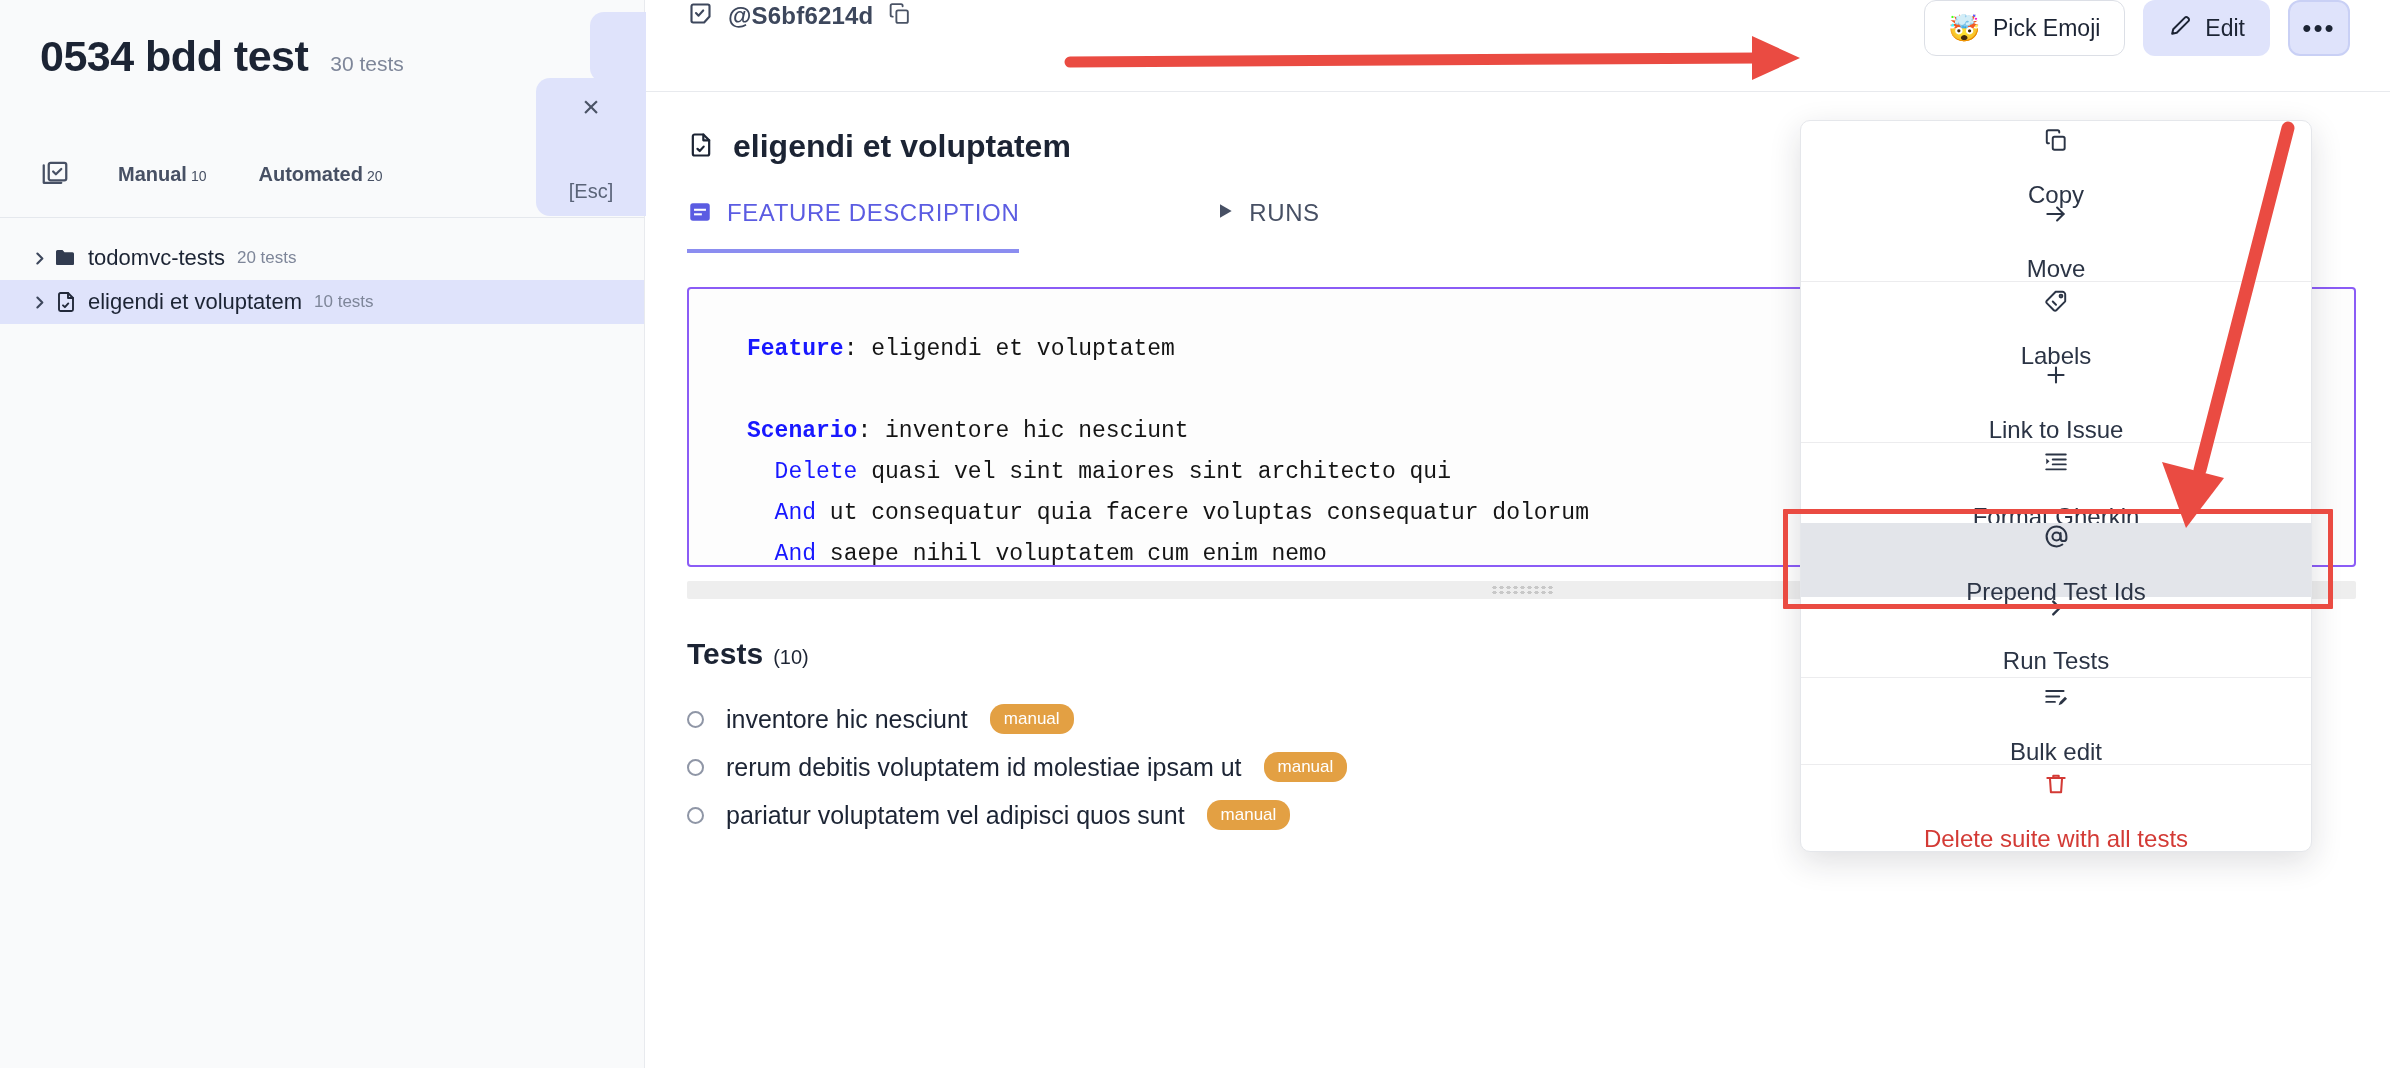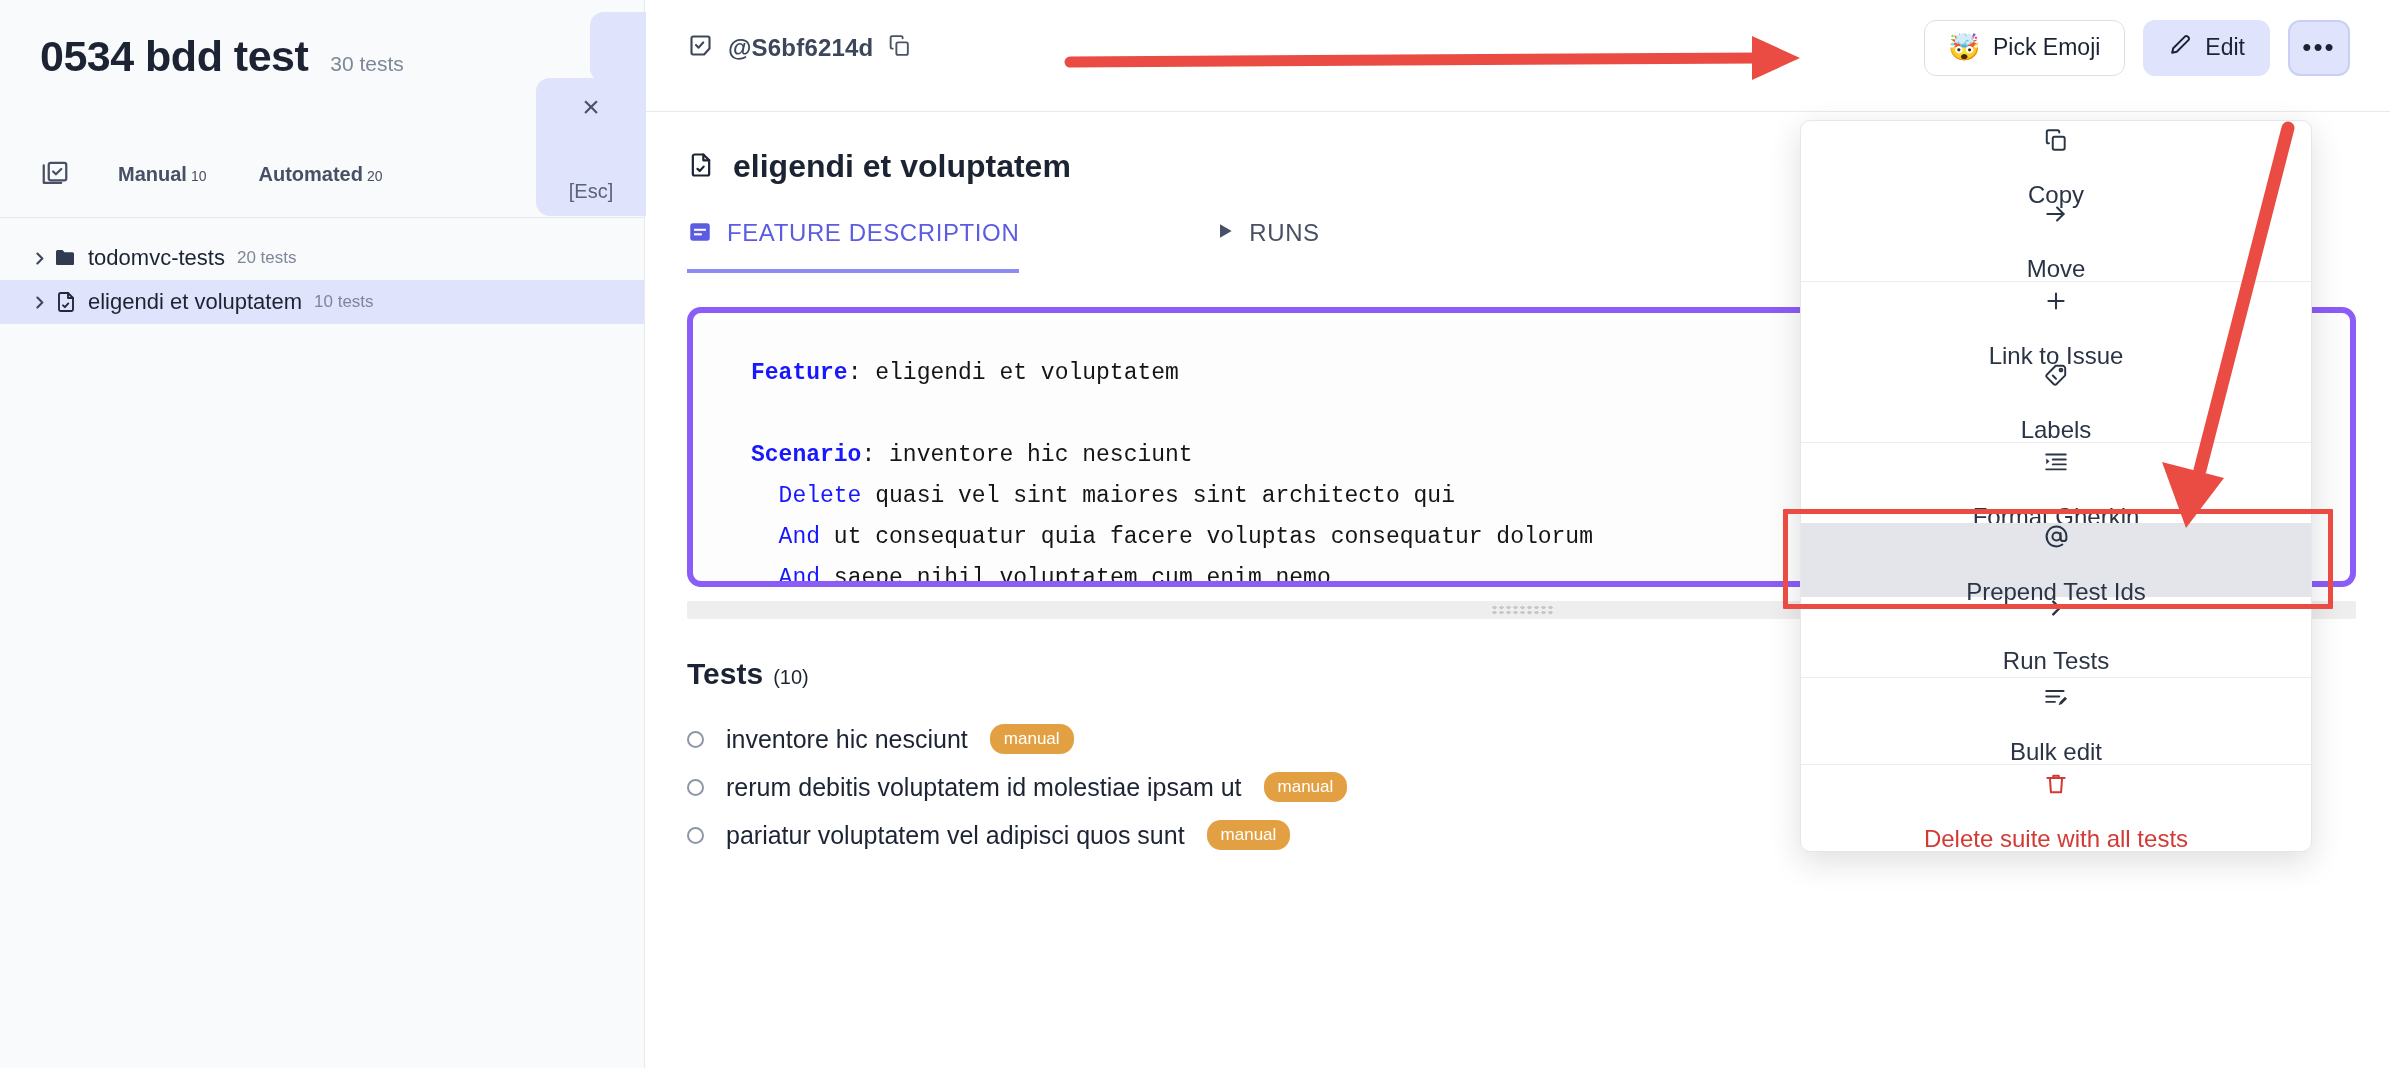--- a/index.html
+++ b/index.html
@@ -71,21 +71,21 @@
     display: flex; flex-direction: column; align-items: center;
     justify-content: center; gap: 20px; pointer-events: auto;
   }
   .esc-x { font-size: 30px; color: #4a5365; line-height: 1; font-weight: 300; }
   .esc-key { font-size: 20px; color: #5a6478; margin-top: 38px; }
 
   
   .main { flex: 1; position: relative; height: 1068px; background: #fff; }
 
   .main-topbar {
-    height: 112px; display: flex; align-items: center;
+    height: 92px; display: flex; align-items: flex-start;
     padding: 0 40px 16px 42px; border-bottom: 1px solid #e8eaee;
     position: relative;
   }
   .suite-id-wrap { display: flex; align-items: center; gap: 14px; }
   .suite-id {
     font-size: 24px; font-weight: 700; color: #3d475c; letter-spacing: 0.2px;
   }
   .topbar-spacer { flex: 1; }
   .topbar-actions { display: flex; align-items: center; gap: 18px; }
   .btn {
@@ -115,22 +115,22 @@
   }
   .ctab {
     display: flex; align-items: flex-start; gap: 14px;
     font-size: 24px; letter-spacing: 0.6px; padding-bottom: 18px; cursor: pointer;
     color: #475064;
   }
   .ctab.active { color: #5b5ce2; border-bottom: 4px solid #8b8df0; }
   .ctab.second { margin-left: 196px; }
 
   .code-card {
-    margin: 34px 34px 0 42px; border: 6px solid #8b5cf6;
-    border-radius: 14px; background: #fdfdfd; overflow: hidden;
+    margin: 34px 34px 0 42px; border: 2px solid #8b5cf6;
+    border-radius: 4px; background: #fdfdfd; overflow: hidden;
     height: 280px; position: relative;
   }
   .code {
     font-family: "Liberation Mono", monospace;
     font-size: 23px; line-height: 41px; color: #151515;
     padding: 40px 0 0 58px; white-space: pre;
   }
   .kw { color: #1818ff; font-weight: 700; }
   .kw2 { color: #1818ff; }
 
@@ -395,36 +395,36 @@
               <path d="M13 6l6 6-6 6"></path>
             </svg>
         </span>
         <span>Move</span>
       </div>
 
       <div class="menu-sep"></div>
 
       <div class="menu-item">
         <span class="mi-ic">
-          <svg width="26" height="26" viewBox="0 0 24 24" fill="none" stroke="#2b3445" stroke-width="1.9" stroke-linecap="round">
-              <path d="M12 5v14M5 12h14"></path>
-            </svg>
-        </span>
-        <span>Link to Issue</span>
-      </div>
-
-      <div class="menu-item">
-        <span class="mi-ic">
           <svg width="26" height="26" viewBox="0 0 24 24" fill="none" stroke="#2b3445" stroke-width="1.8" stroke-linecap="round" stroke-linejoin="round">
             <path d="M20.5 12.3l-8.2 8.2a1.6 1.6 0 01-2.3 0l-6.5-6.5a1.6 1.6 0 010-2.3l8.2-8.2h6.2a2.6 2.6 0 012.6 2.6z"></path>
             <circle cx="16.6" cy="7.4" r="1.3"></circle>
               <path d="M9 12.5l3 3"></path>
           </svg>
         </span>
         <span>Labels</span>
+      </div>
+
+      <div class="menu-item">
+        <span class="mi-ic">
+          <svg width="26" height="26" viewBox="0 0 24 24" fill="none" stroke="#2b3445" stroke-width="1.9" stroke-linecap="round">
+              <path d="M12 5v14M5 12h14"></path>
+            </svg>
+        </span>
+        <span>Link to Issue</span>
       </div>
 
       <div class="menu-sep"></div>
 
       <div class="menu-item">
         <span class="mi-ic">
           <svg width="26" height="26" viewBox="0 0 24 24" fill="none" stroke="#2b3445" stroke-width="1.8" stroke-linecap="round">
             <path d="M3 5h18M9 9.6h12M9 14.2h12M3 18.8h18"></path>
               <path d="M3 8.8l3 2.6-3 2.6z" fill="#2b3445" stroke="none"></path>
           </svg>

